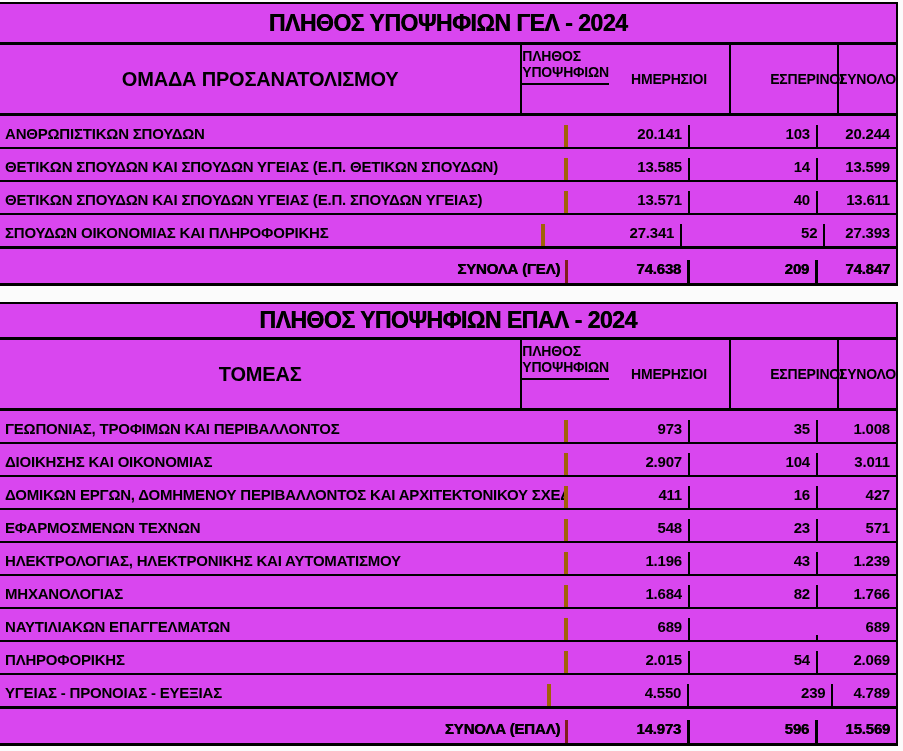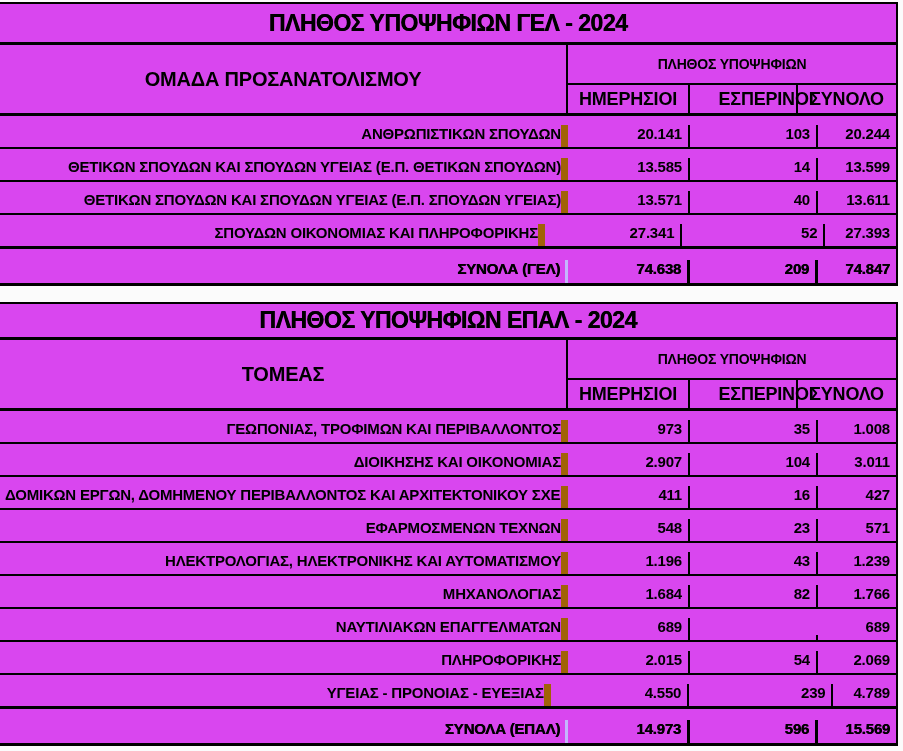--- a/index.html
+++ b/index.html
@@ -10,43 +10,43 @@
   #epal-table { margin-top: 16px; }
 
   .title { height: 41px; border-bottom: 3px solid #000; display: flex; align-items: center;
     justify-content: center; font-size: 23px; letter-spacing: -0.5px;
     text-shadow: 0.5px 0 0 #000; }
   #epal-table .title { height: 36px; }
 
   .hdr { display: flex; height: 71px; border-bottom: 3px solid #000; }
   .namehead { width: 568px; border-right: 2px solid #000; display: flex; align-items: center;
     justify-content: center; font-size: 20px; letter-spacing: -0.2px; }
-  .numblock { flex: 1; display: flex; flex-direction: column; }
+  .numblock { flex: 1; display: flex; flex-direction: row; }
   .grouphead { height: 40px; border-bottom: 2px solid #000; display: flex; align-items: center;
     justify-content: center; font-size: 14px; letter-spacing: -0.2px; }
   .subcols { flex: 1; display: flex; }
-  .sc { display: flex; align-items: center; justify-content: center; font-size: 18px;
+  .sc { display: flex; align-items: center; justify-content: center; font-size: 14px;
     border-right: 2px solid #000; letter-spacing: -0.2px; }
   .sc.day { width: 122px; }
   .sc.evening { width: 108px; padding-left: 46px; }
   .sc.total { flex: 1; border-right: none; }
 
   .row { display: flex; height: 33px; border-bottom: 2px solid #000; align-items: flex-end; }
   .row.last-row { height: 31px; border-bottom: none; gap: 20px; }
   .c { padding-bottom: 5px; font-size: 15px; letter-spacing: -0.2px; }
-  .c.label { width: 568px; border-right: 7px solid #a16207; padding-left: 5px;
-    white-space: nowrap; overflow: hidden; text-align: right; }
+  .c.label { width: 568px; border-right: 4px solid #a16207; padding-left: 5px;
+    white-space: nowrap; overflow: hidden; }
   .c.num { width: 122px; border-right: 2px solid #000; text-align: right; padding-right: 6px; }
   .c.num.evening { width: 128px; }
   .c.num.lastcol { flex: 1; border-right: none; }
 
   .row.totals { height: 40px; border-top: 3px solid #000; border-bottom: 3px solid #000;
     align-items: flex-end; }
   .row.totals .c { text-shadow: 0.5px 0 0 #000; padding-bottom: 6px; }
-  .row.totals .c.label { text-align: right; padding-right: 5px; border-right: 3px solid #c4b5fd; }
+  .row.totals .c.label { text-align: right; padding-right: 5px; border-right: 3px solid #7f1d1d; }
   .row.totals .c.num { border-right: 3px solid #000; }
   .row.totals .c.num.lastcol { border-right: none; }
 </style>
 </head>
 <body>
 
 <div>
 
   <div class="tbl" id="gel-table">
     <div class="title">ΠΛΗΘΟΣ ΥΠΟΨΗΦΙΩΝ ΓΕΛ - 2024</div>

